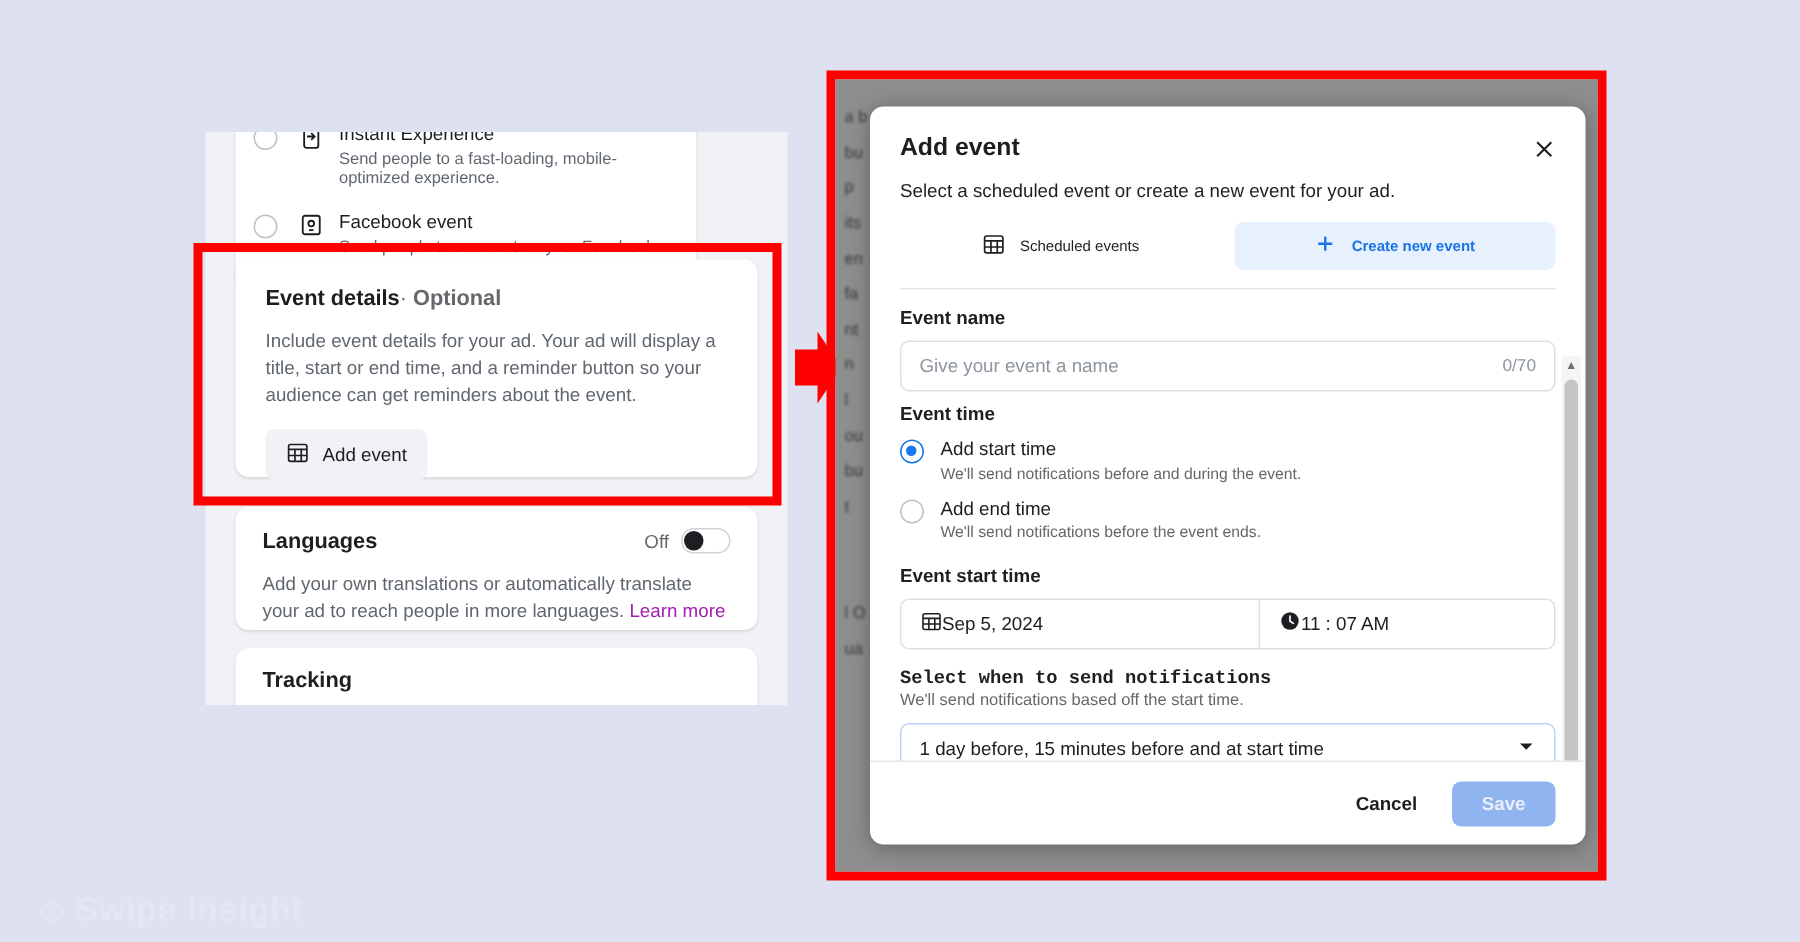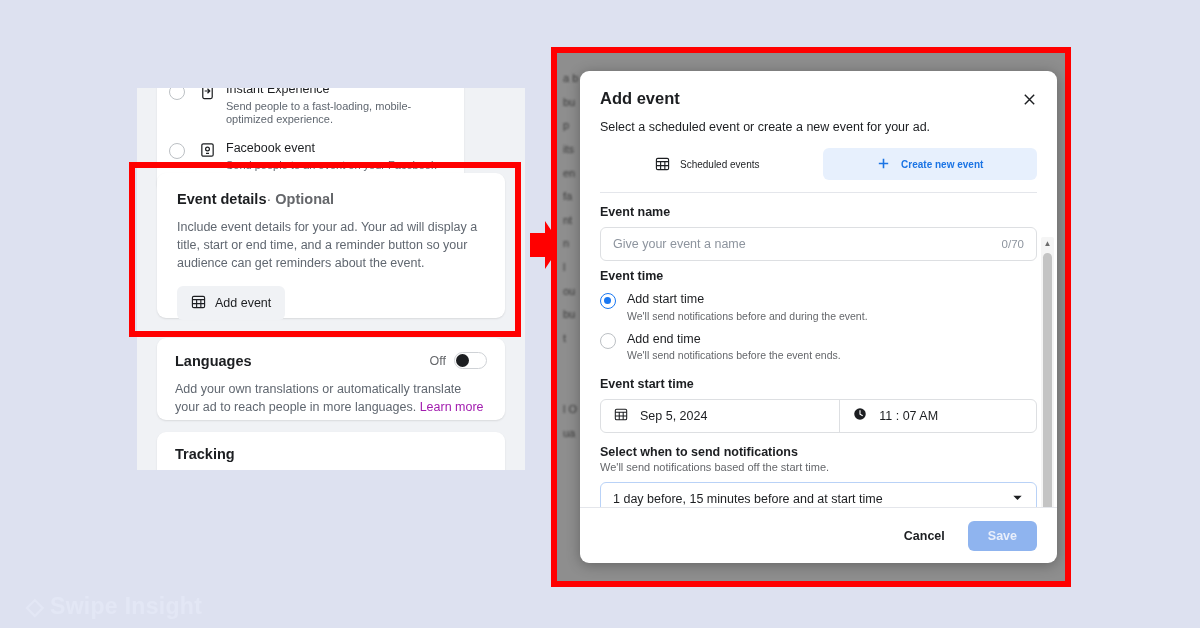--- a/index.html
+++ b/index.html
@@ -350,21 +350,21 @@
     display: flex;
     margin-top: 8px;
     border: 1px solid #dddfe2;
     border-radius: 6px;
     overflow: hidden;
     height: 34px;
   }
   .time-cell {
     display: flex;
     align-items: center;
-    gap: 12px;
+    gap: 0;
     padding: 0 13px;
     font-size: 12.5px;
     color: #1c1e21;
     cursor: pointer;
   }
   #date-cell { flex: 1 1 55%; border-right: 1px solid #dddfe2; }
   #time-cell { flex: 1 1 45%; }
 
   #notifications-select {
     margin-top: 9px;
@@ -631,21 +631,21 @@
           <span>
             <svg viewBox="0 0 16 16" width="14" height="14">
               <circle cx="8" cy="8" r="6.6" fill="#1c1e21"></circle>
               <path d="M8 4.2 V8.2 L10.6 9.8" stroke="#ffffff" stroke-width="1.3" fill="none" stroke-linecap="round"></path>
             </svg>
           </span>
           <span>11 : 07 AM</span>
         </div>
       </div>
 
-      <div class="field-label" style="margin-top:12px;">Select when to send notifications</div>
+      <div class="field-label" style="margin-top:12px;font-family:Liberation Mono, monospace;">Select when to send notifications</div>
       <div class="field-sub">We'll send notifications based off the start time.</div>
 
       <div id="notifications-select">
         <span>1 day before, 15 minutes before and at start time</span>
         <span>
           <svg viewBox="0 0 14 14" width="13" height="13">
             <path d="M2.5 5 L7 9.6 L11.5 5 Z" fill="#1c1e21"></path>
           </svg>
         </span>
       </div>

